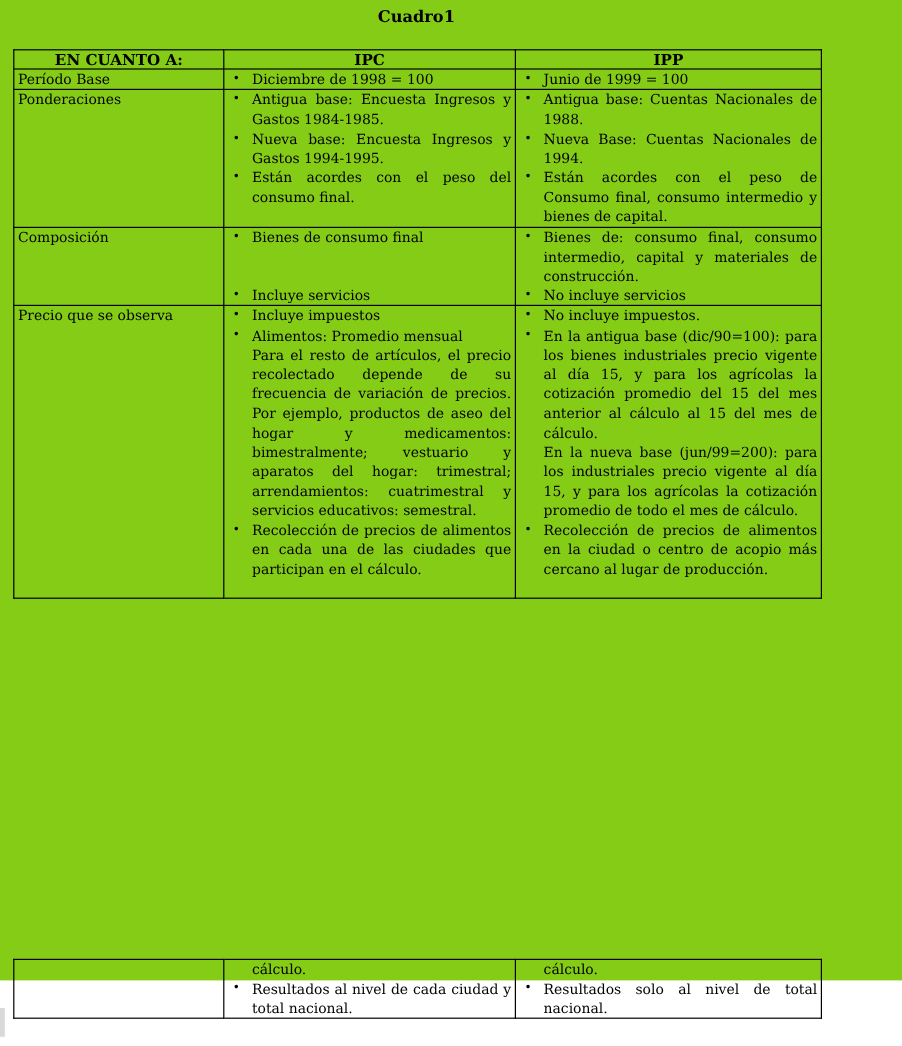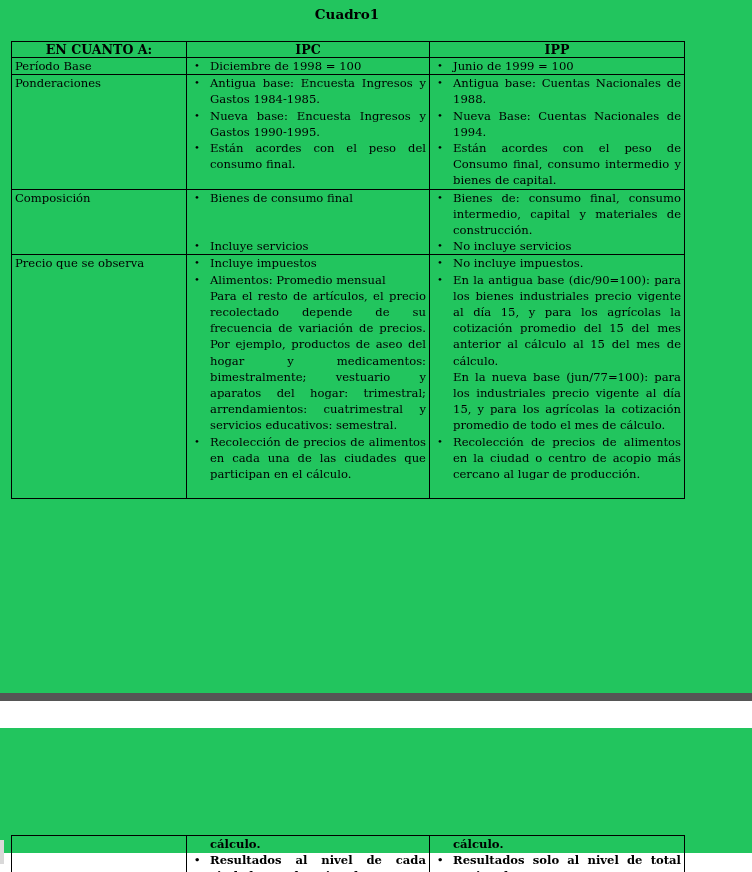--- a/index.html
+++ b/index.html
@@ -1,21 +1,21 @@
 <!DOCTYPE html>
 <html><head>
 <meta charset="utf-8">
 <style>
   html, body { margin: 0; padding: 0; background: #ffffff; }
   body { width: 752px; height: 872px; position: relative; overflow: hidden;
          font-family: "DejaVu Serif", "Liberation Serif", serif; color: #000; }
-  .page { position: absolute; left: 0; width: 752px; background: #22c55e; }
+  .page { position: absolute; left: 0; width: 752px; background: #84cc16; }
   .page1 { top: 0; height: 693px; }
   .separator { position: absolute; top: 693px; left: 0; width: 752px; height: 8px; background: #555555; }
-  .page2 { top: 728px; height: 125px; font-weight: bold; }
+  .page2 { top: 692px; height: 125px; }
 
   .caption { position: absolute; left: 0; width: 694px; text-align: center; font-weight: bold; font-size: 13.5px; line-height: 16px; }
   .cap1 { top: 6px; }
   .cap2 { top: 23px; }
 
   table.cmp { position: absolute; left: 11px; border-collapse: collapse; table-layout: fixed; width: 673px; }
   table.cmp td, table.cmp th { border: 1.2px solid #000; vertical-align: top; padding: 0 3px; font-size: 11.6px; line-height: 16.2px; }
   table.cmp th { font-size: 12.6px; font-weight: bold; line-height: 14px; padding-top: 1px; text-align: center; }
   th.h0 { text-align: left; }
   th.h1, th.h2 { text-align: center; }
@@ -66,21 +66,21 @@
       </ul>
           </td>
     </tr>
 
 
     <tr>
       <td>Ponderaciones</td>
       <td>
             <ul class="bl">
         <li><span class="dot">•</span><span>Antigua base: Encuesta Ingresos y Gastos 1984-1985.</span></li>
-        <li><span class="dot">•</span><span>Nueva base: Encuesta Ingresos y Gastos 1990-1995.</span></li>
+        <li><span class="dot">•</span><span>Nueva base: Encuesta Ingresos y Gastos 1994-1995.</span></li>
         <li><span class="dot">•</span><span>Están acordes con el peso del consumo final.</span></li>
       </ul>
           </td>
       <td>
             <ul class="bl">
         <li><span class="dot">•</span><span>Antigua base: Cuentas Nacionales de 1988.</span></li>
         <li><span class="dot">•</span><span>Nueva Base: Cuentas Nacionales de 1994.</span></li>
         <li><span class="dot">•</span><span>Están acordes con el peso de Consumo final, consumo intermedio y bienes de capital.</span></li>
       </ul>
           </td>
@@ -113,21 +113,21 @@
       <p class="cont">Para el resto de artículos, el precio recolectado depende de su frecuencia de variación de precios. Por ejemplo, productos de aseo del hogar y medicamentos: bimestralmente; vestuario y aparatos del hogar: trimestral; arrendamientos: cuatrimestral y servicios educativos: semestral.</p>
       <ul class="bl">
         <li><span class="dot">•</span><span>Recolección de precios de alimentos en cada una de las ciudades que participan en el cálculo.</span></li>
       </ul>
           </td>
       <td>
             <ul class="bl">
         <li><span class="dot">•</span><span>No incluye impuestos.</span></li>
         <li><span class="dot">•</span><span>En la antigua base (dic/90=100): para los bienes industriales precio vigente al día 15, y para los agrícolas la cotización promedio del 15 del mes anterior al cálculo al 15 del mes de cálculo.</span></li>
       </ul>
-      <p class="cont">En la nueva base (jun/77=100): para los industriales precio vigente al día 15, y para los agrícolas la cotización promedio de todo el mes de cálculo.</p>
+      <p class="cont">En la nueva base (jun/99=200): para los industriales precio vigente al día 15, y para los agrícolas la cotización promedio de todo el mes de cálculo.</p>
       <ul class="bl">
         <li><span class="dot">•</span><span>Recolección de precios de alimentos en la ciudad o centro de acopio más cercano al lugar de producción.</span></li>
       </ul>
           </td>
     </tr>
 
   </tbody>
     </table>
 
 </div>

